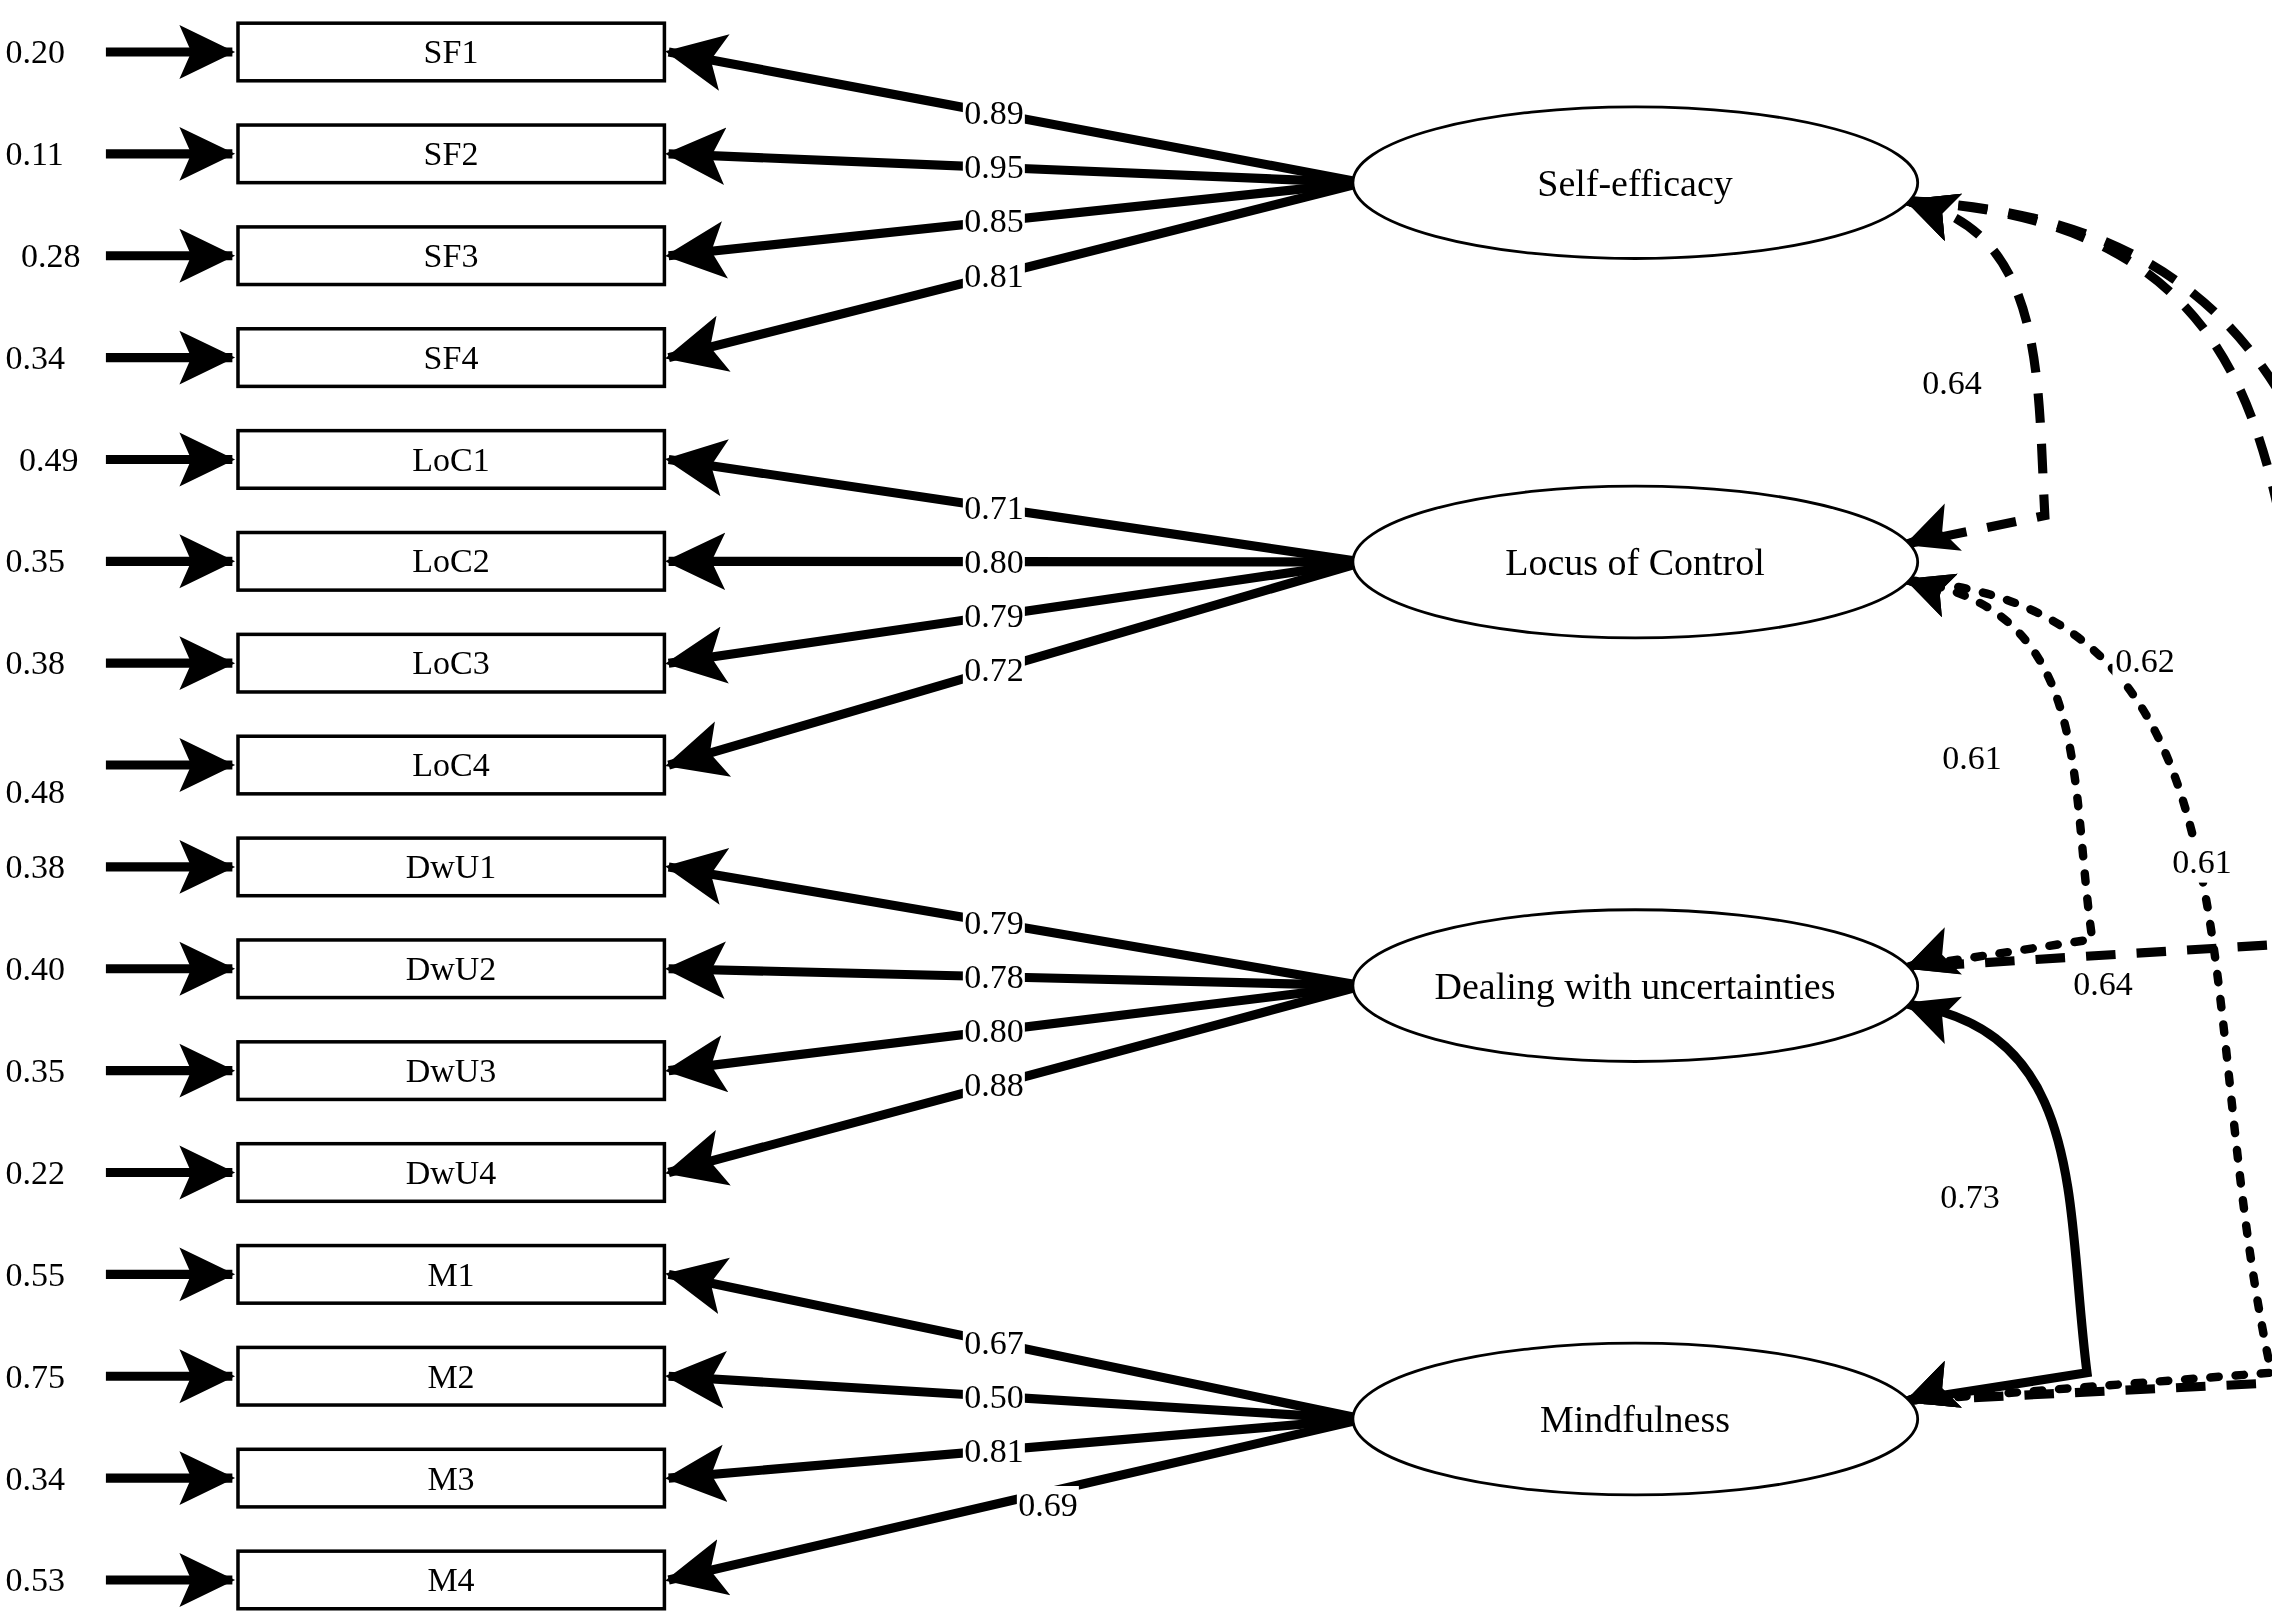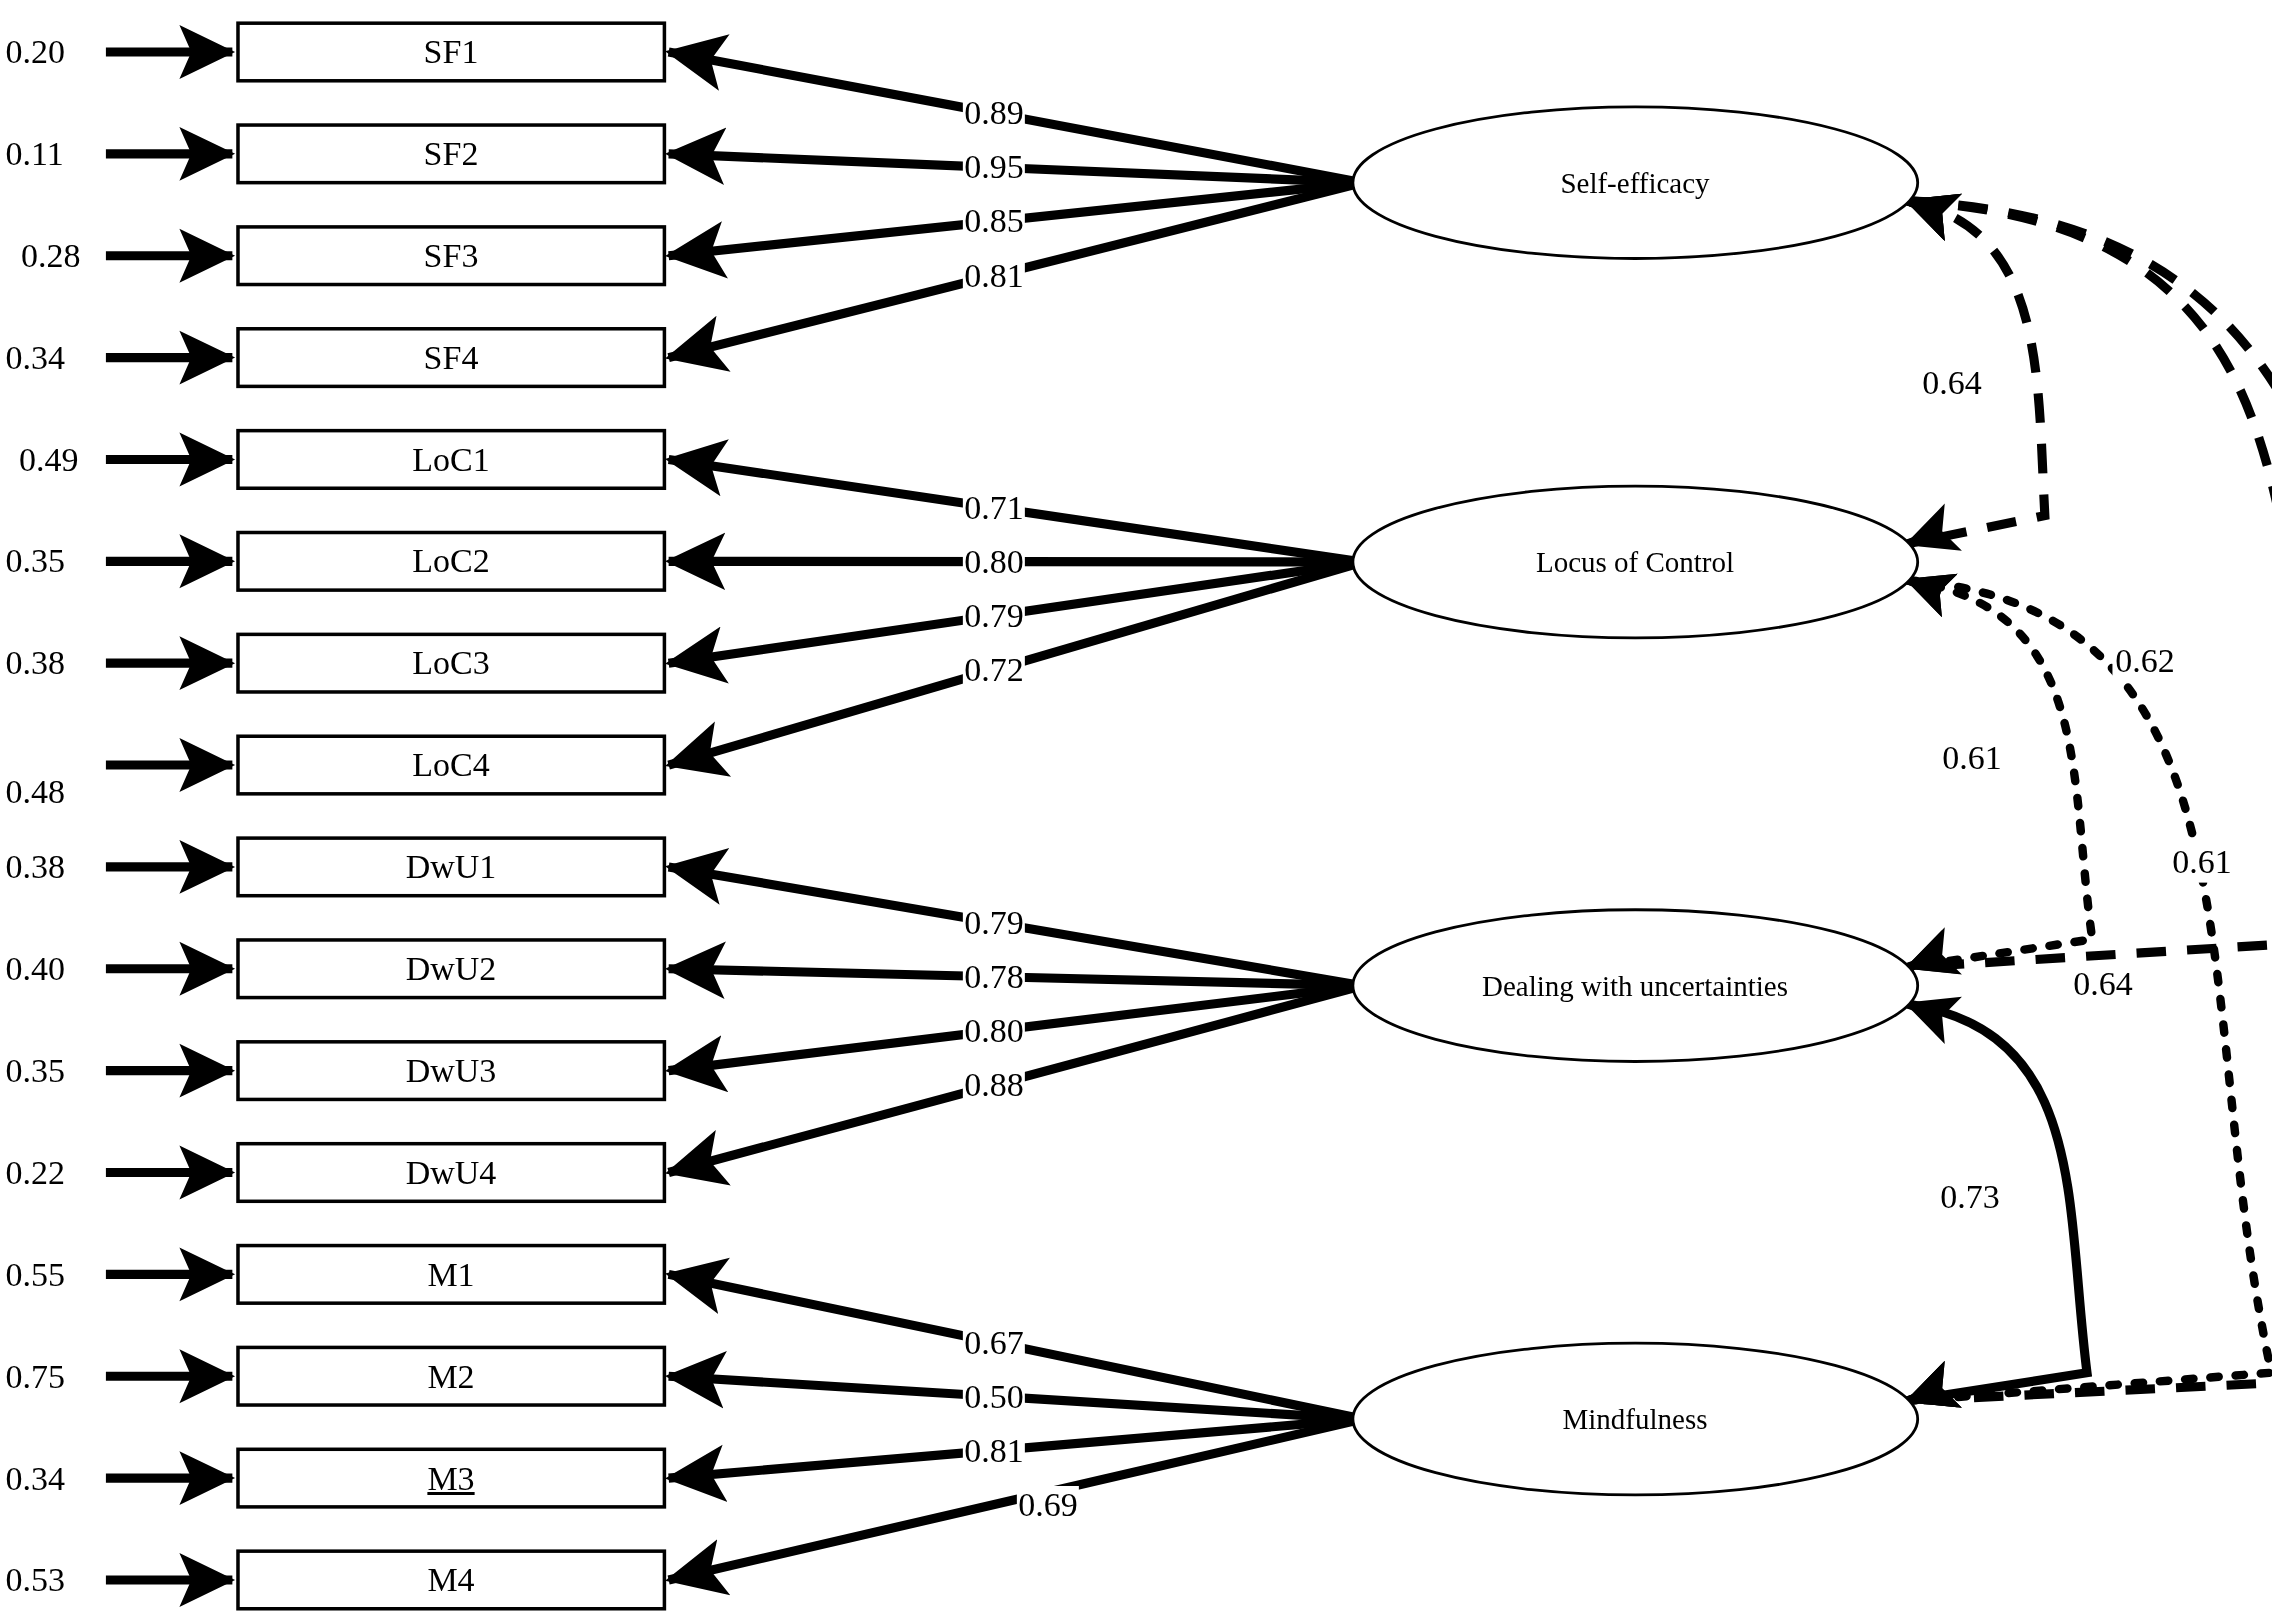--- a/index.html
+++ b/index.html
@@ -31,21 +31,21 @@
     font-size:34px;
     color:#000;
     white-space:nowrap;
     transform:translate(-50%,-50%);
     background:#ffffff;
     padding:0 1.4px;
   }
   .factor-label{
     position:absolute;
     font-family:"Liberation Serif","DejaVu Serif",serif;
-    font-size:29px;
+    font-size:38px;
     color:#000;
     white-space:nowrap;
     transform:translate(-50%,-50%);
   }
   .corr-label{
     position:absolute;
     font-family:"Liberation Serif","DejaVu Serif",serif;
     font-size:34px;
     color:#000;
     white-space:nowrap;
@@ -187,21 +187,21 @@
       <div class="load-label" style="left: 994px; top: 1031px;">0.80</div>
       <div class="ind-label" style="left: 451px; top: 1173px; font-family: Liberation Serif, serif;">DwU4</div>
       <div class="res-label" style="left: 5.6px; top: 1173px;">0.22</div>
       <div class="load-label" style="left: 994px; top: 1085px;">0.88</div>
       <div class="ind-label" style="left: 451px; top: 1275px;">M1</div>
       <div class="res-label" style="left: 5.6px; top: 1275px;">0.55</div>
       <div class="load-label" style="left: 994px; top: 1343px;">0.67</div>
       <div class="ind-label" style="left: 451px; top: 1377px;">M2</div>
       <div class="res-label" style="left: 5.6px; top: 1377px;">0.75</div>
       <div class="load-label" style="left: 994px; top: 1397px;">0.50</div>
-      <div class="ind-label" style="left: 451px; top: 1479px; text-decoration: underline;">M3</div>
+      <div class="ind-label" style="left: 451px; top: 1479px;">M3</div>
       <div class="res-label" style="left: 5.6px; top: 1479px;">0.34</div>
       <div class="load-label" style="left: 994px; top: 1451px;">0.81</div>
       <div class="ind-label" style="left: 451px; top: 1580px;">M4</div>
       <div class="res-label" style="left: 5.6px; top: 1580px;">0.53</div>
       <div class="load-label" style="left: 1048px; top: 1505px;">0.69</div>
       <div class="factor-label" style="left: 1635px; top: 183px;">Self-efficacy</div>
       <div class="factor-label" style="left: 1635px; top: 562px;">Locus of Control</div>
       <div class="factor-label" style="left: 1635px; top: 986px;">Dealing with uncertainties</div>
       <div class="factor-label" style="left: 1635px; top: 1419px;">Mindfulness</div>
       <div class="corr-label" style="left: 1952px; top: 383px;">0.64</div>

